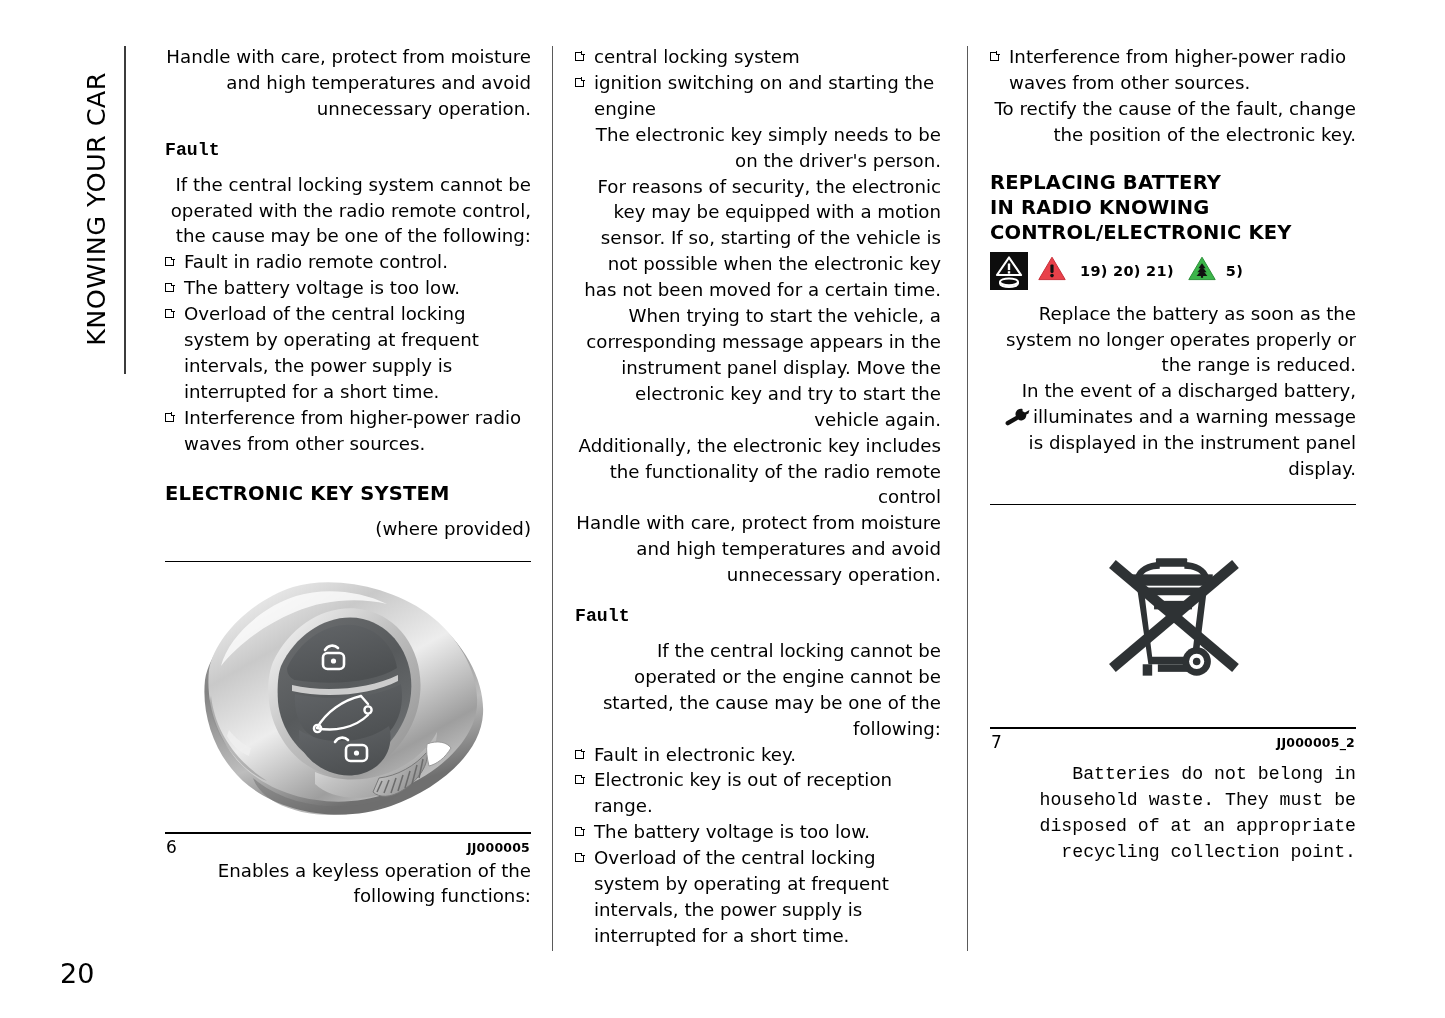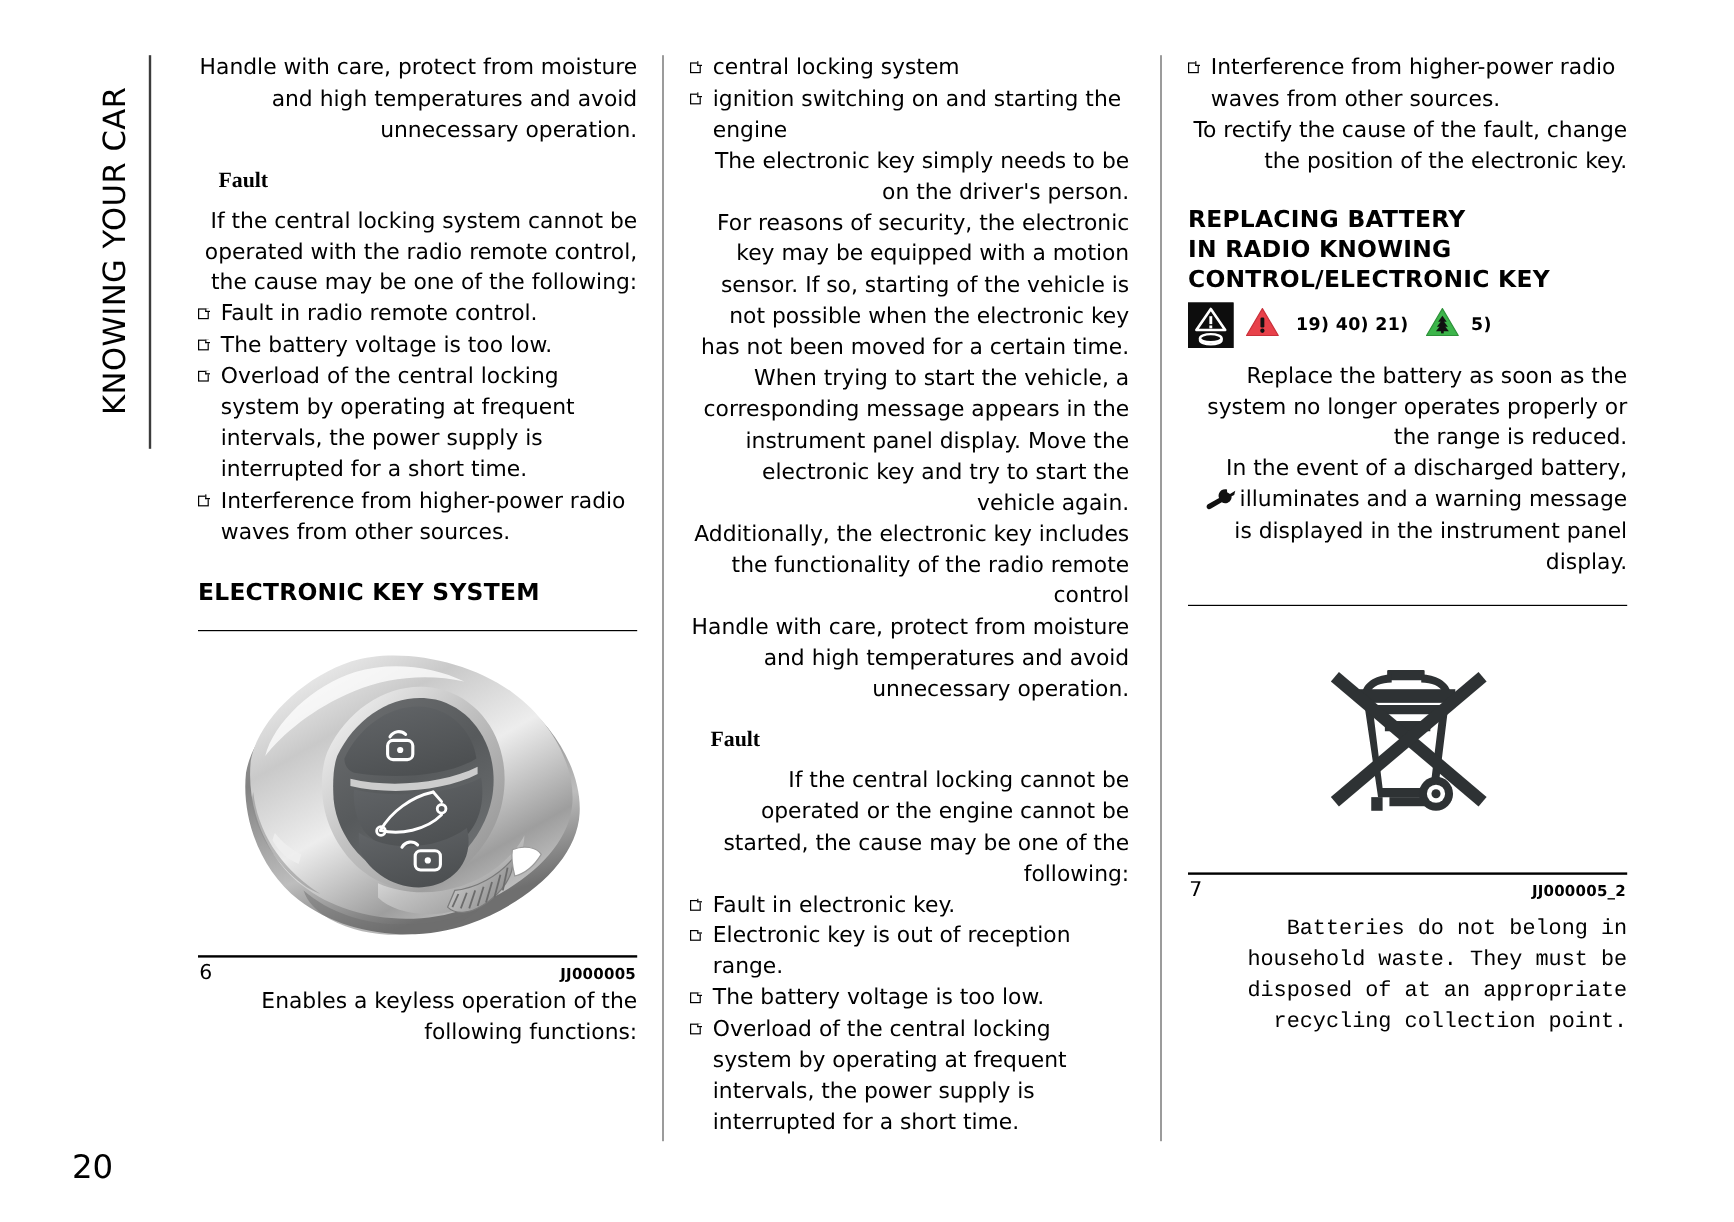--- a/index.html
+++ b/index.html
@@ -76,25 +76,25 @@
 
   
   p.body {
     margin: 0 0 0 0;
     font-size: 18.2px;
     line-height: 25.9px;
     font-family: "DejaVu Sans", sans-serif;
     text-align: right;
   }
   h3.sub {
-    margin: 16px 0 8px 17px;
+    margin: 16px 0 8px 0;
     font-size: 18.2px;
     line-height: 25.9px;
     font-weight: bold;
-    font-family: Liberation Serif, serif;
+    font-family: Liberation Mono, monospace;
   }
   h2.section {
     margin: 24px 0 10px 0;
     font-size: 19.5px;
     line-height: 25px;
     font-weight: bold;
     letter-spacing: 0.2px;
     font-family: "DejaVu Sans", sans-serif;
   }
   h2.section.tight { margin: 22px 0 4px 0; }
@@ -221,20 +221,21 @@
 
   <ul class="sqlist">
     <li><span class="sq"></span><span>Fault in radio remote control.</span></li>
     <li><span class="sq"></span><span>The battery voltage is too low.</span></li>
     <li><span class="sq"></span><span>Overload of the central locking system by operating at frequent intervals, the power supply is interrupted for a short time.</span></li>
     <li><span class="sq"></span><span>Interference from higher-power radio waves from other sources.</span></li>
   </ul>
 
   <h2 class="section">ELECTRONIC KEY SYSTEM</h2>
 
+  <p class="body">(where provided)</p>
 
   <div class="fig-box" style="margin-top:19px;">
     <div class="fig-rule"></div>
     <div style="height:270px;position:relative;">
       <svg viewBox="0 0 366 270" width="366" height="270">
         <defs>
           <linearGradient id="bodyTop" x1="0.15" y1="0" x2="0.85" y2="1">
             <stop offset="0" stop-color="#f3f3f3"></stop>
             <stop offset="0.25" stop-color="#c9c9c9"></stop>
             <stop offset="0.5" stop-color="#ededed"></stop>
@@ -408,21 +409,21 @@
     <div class="tri-icon">
       <svg viewBox="0 0 30 27" width="30" height="27">
         <path d="M15 2.2 L28.2 24.6 L1.8 24.6 Z" fill="#e8414a" stroke="#c9303a" stroke-width="1" stroke-linejoin="round"></path>
         <rect x="13.4" y="9.5" width="3.2" height="8.4" rx="1.1" fill="#111111"></rect>
         <circle cx="15" cy="20.6" r="1.8" fill="#111111"></circle>
       </svg>
     </div>
 
     <div class="sp12"></div>
 
-    <span class="refs">19) 40) 21)</span>
+    <span class="refs">19) 20) 21)</span>
 
     <div class="sp12"></div>
 
     <div class="tri-icon">
       <svg viewBox="0 0 30 27" width="30" height="27">
         <path d="M15 2.2 L28.2 24.6 L1.8 24.6 Z" fill="#3cb54a" stroke="#2d9139" stroke-width="1" stroke-linejoin="round"></path>
         <g fill="#111111">
           <path d="M15 8.2 L18.6 13.2 L11.4 13.2 Z"></path>
           <path d="M15 11.2 L19.6 17.3 L10.4 17.3 Z"></path>
           <path d="M15 14.2 L20.4 21.0 L9.6 21.0 Z"></path>

